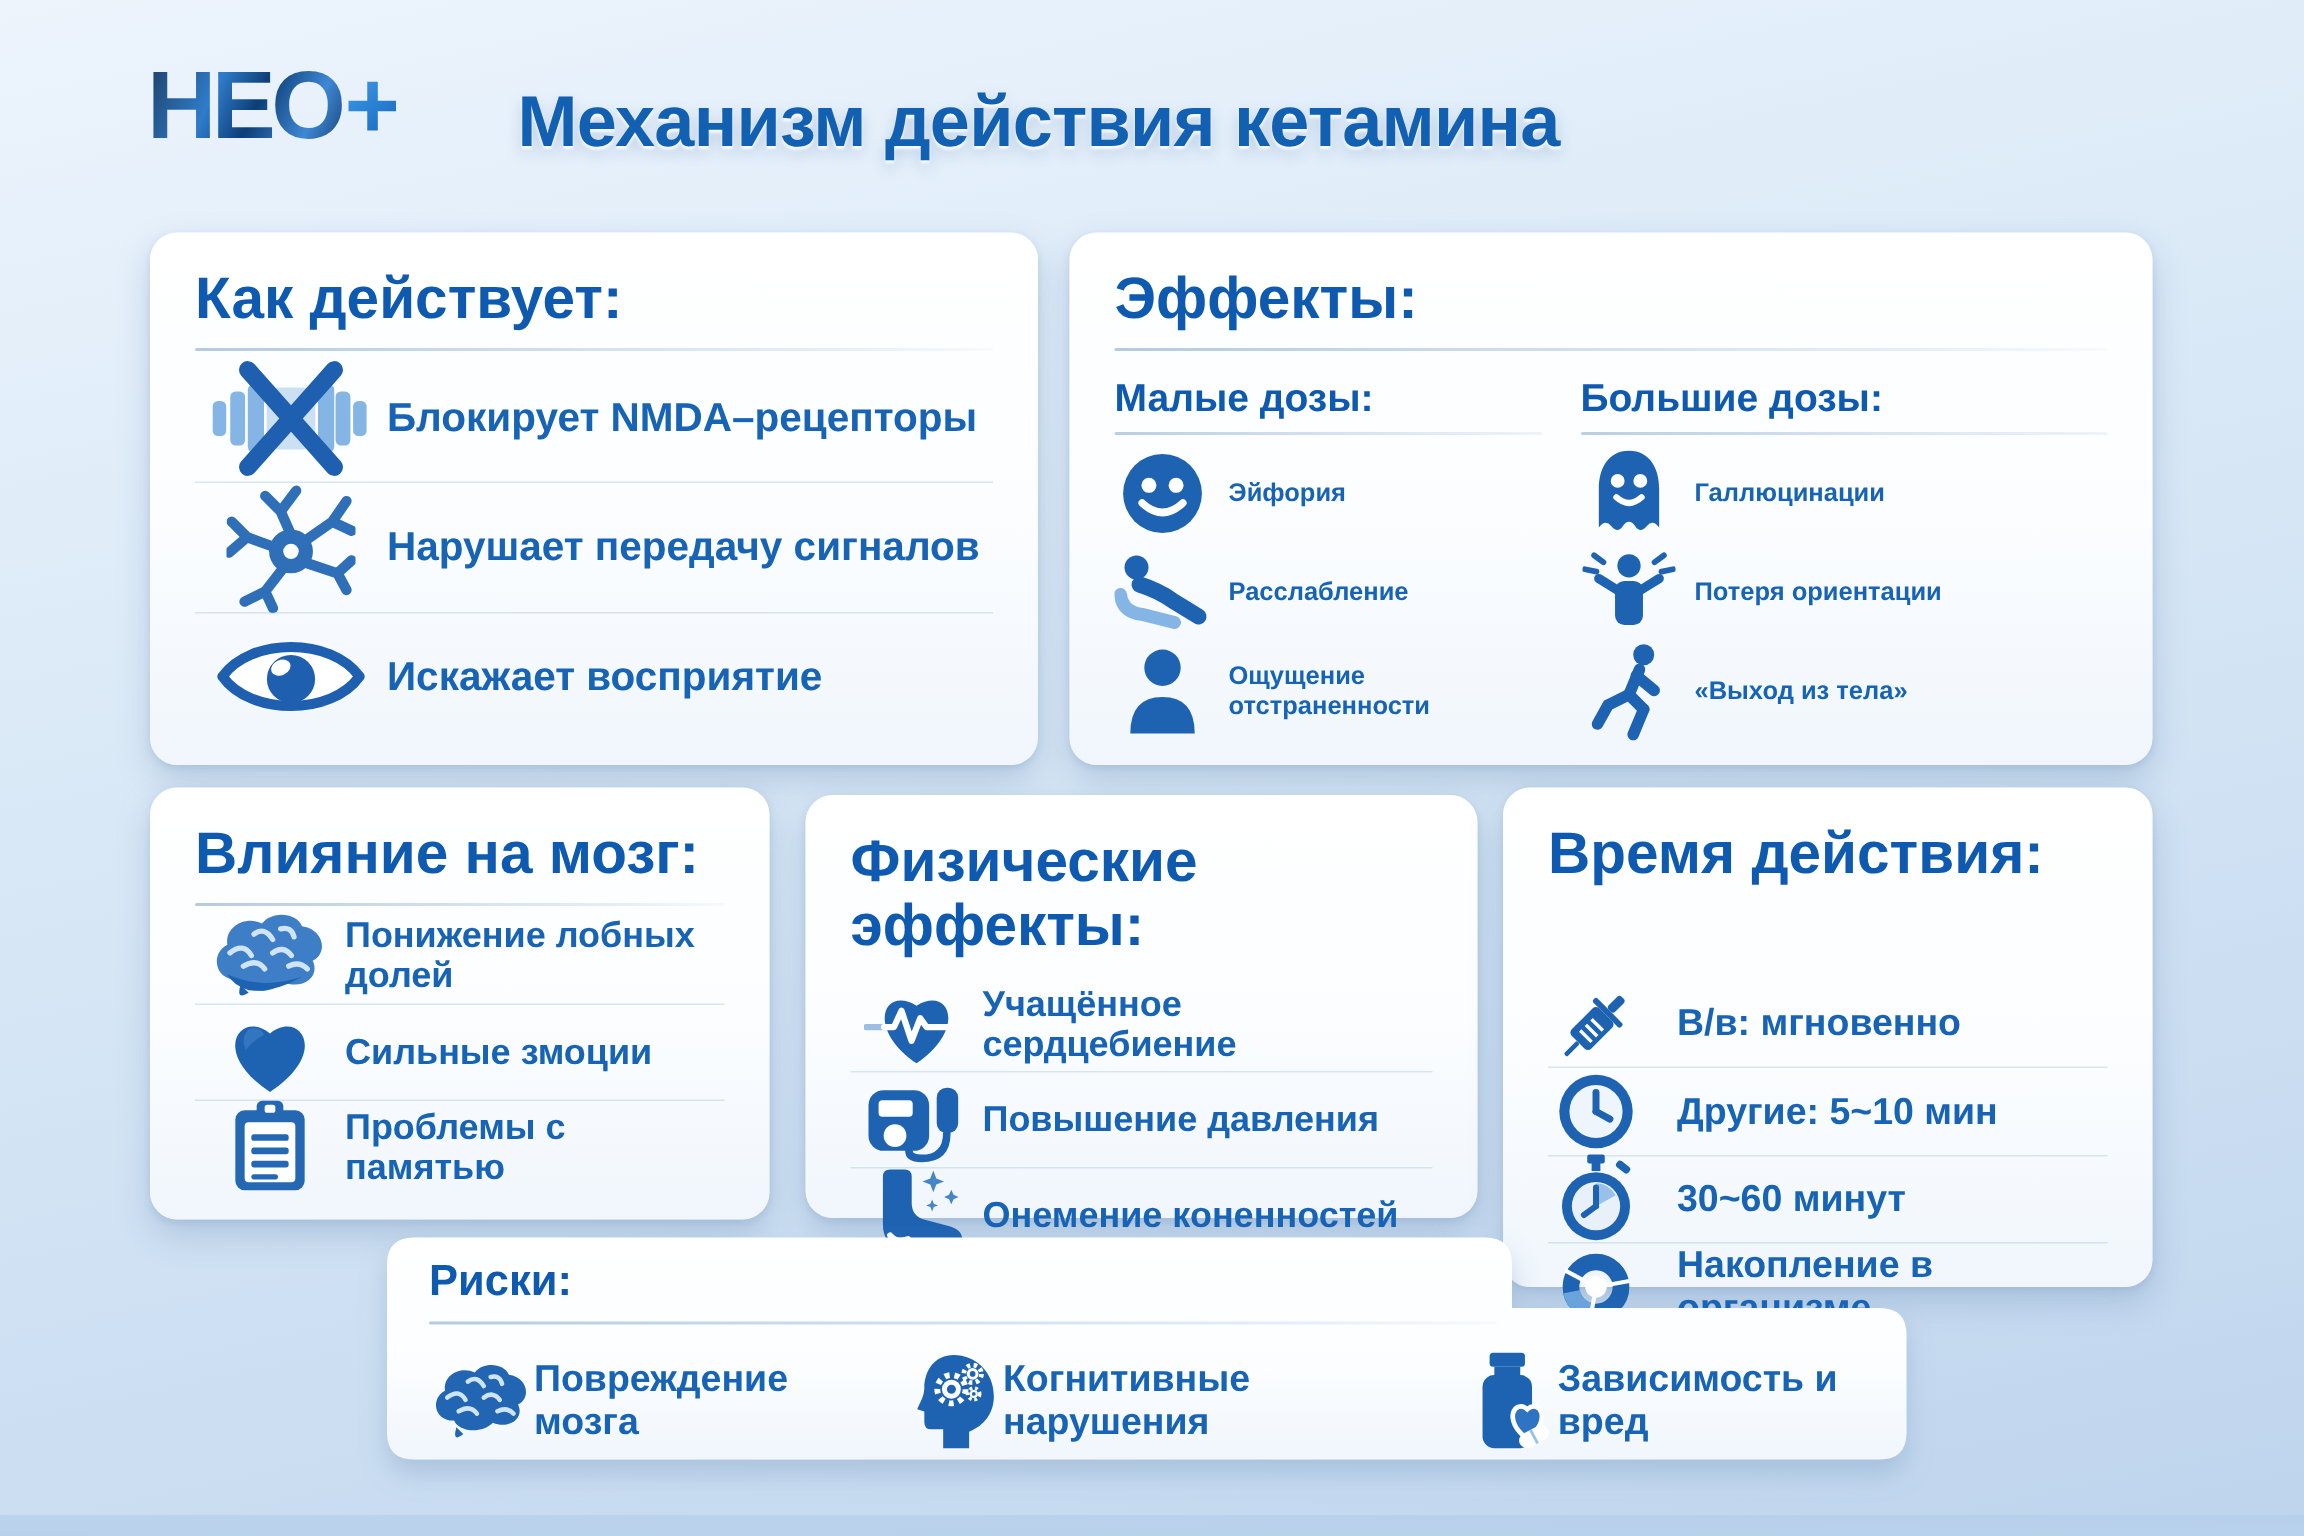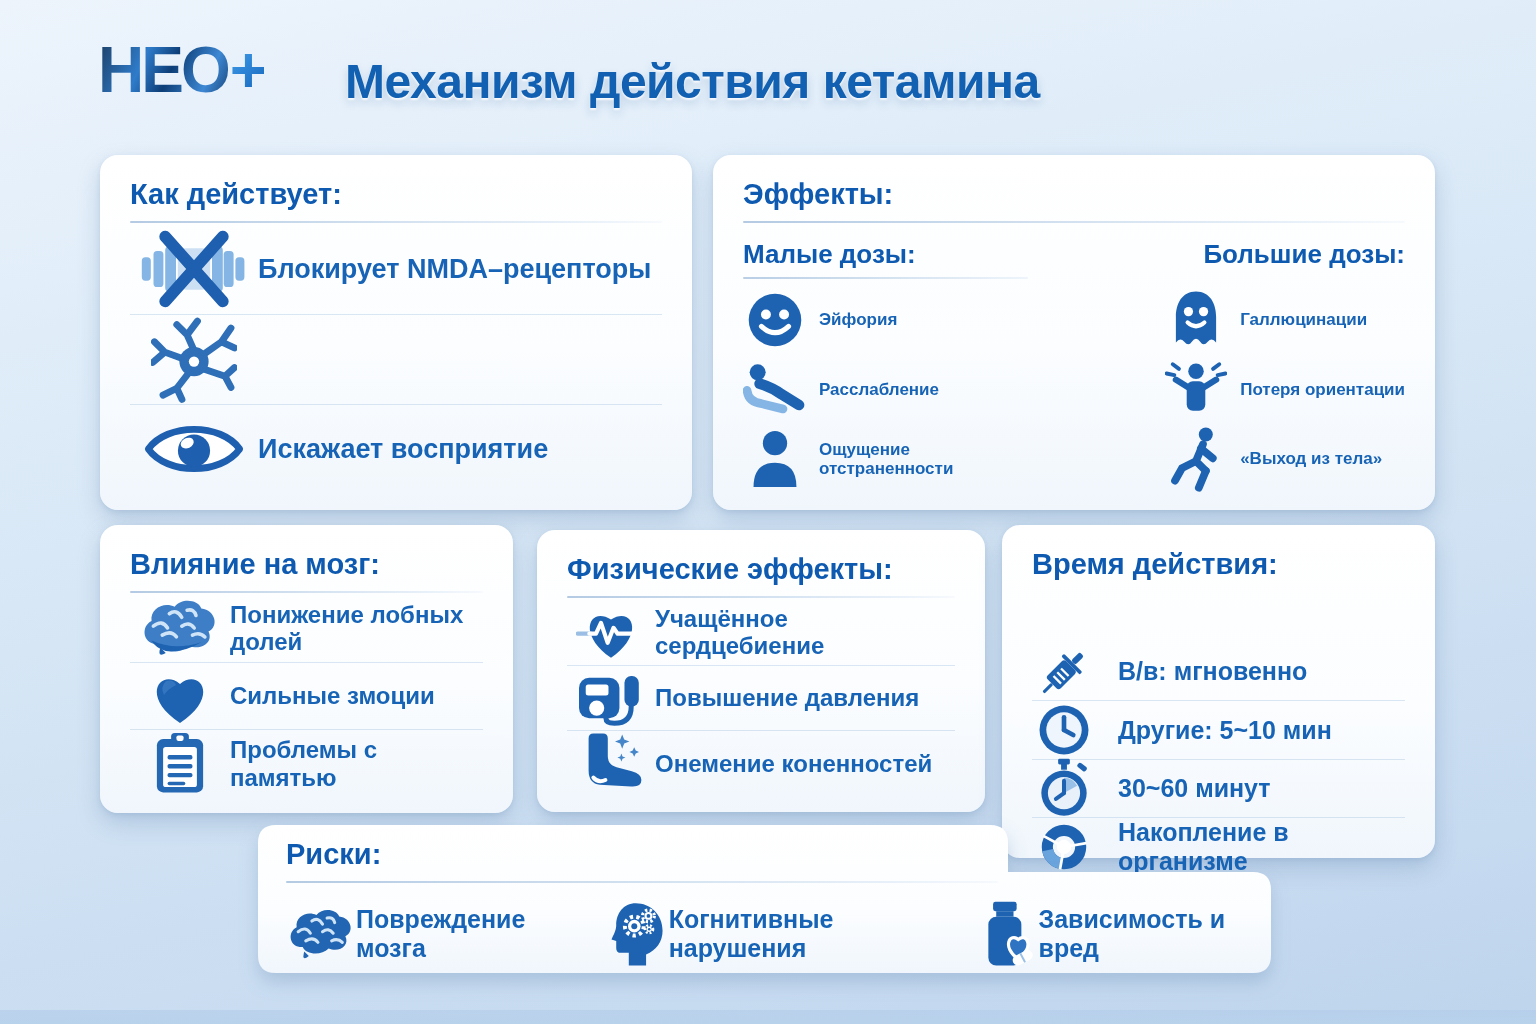--- a/index.html
+++ b/index.html
@@ -13,37 +13,37 @@
   .logo .neo{background:linear-gradient(115deg,#1b3a5c 0%,#2f7ccb 35%,#0d3e77 55%,#3e88d4 80%,#123c6e 100%);
     -webkit-background-clip:text;background-clip:text;color:transparent;}
   .logo .plus{background:linear-gradient(135deg,#55a7ec 0%,#2e86d8 45%,#0f5cb0 100%);
     -webkit-background-clip:text;background-clip:text;color:transparent;margin-left:2px;}
   .page-title{position:absolute;left:345px;top:54px;font-size:48px;font-weight:800;color:#1160b2;
     letter-spacing:-.5px;text-shadow:0 2px 2px rgba(255,255,255,.85),0 5px 10px rgba(40,90,150,.22);}
   
   .card{position:absolute;background:linear-gradient(180deg,#ffffff 0%,#fbfdff 55%,#f0f6fc 100%);
     border-radius:18px;box-shadow:0 10px 22px rgba(105,140,180,.32),0 2px 5px rgba(105,140,180,.18);
     box-sizing:border-box;padding:24px 30px 16px;display:flex;flex-direction:column;}
-  .card-title{font-size:29px;font-weight:800;color:#0e5ab0;line-height:1.1;}
+  .card-title{font-size:39px;font-weight:800;color:#0e5ab0;line-height:1.1;}
   .hline{height:2px;margin-top:10px;border-radius:2px;
     background:linear-gradient(90deg,rgba(140,175,212,.65),rgba(170,200,232,.25) 85%,rgba(170,200,232,.08));}
   .rows{display:flex;flex-direction:column;flex:1;margin-top:2px;}
   .row{display:flex;align-items:center;flex:1;min-height:0;}
   .row + .row{border-top:1.5px solid rgba(160,192,224,.38);}
   .row-icon{flex:0 0 auto;display:flex;align-items:center;justify-content:center;}
   .label{font-weight:700;color:#1763b5;line-height:1.15;}
   
   #card-how{left:100px;top:155px;width:592px;height:355px;}
   #card-how .row-icon{width:128px;}
   #card-how .label{font-size:27px;}
   #card-effects{left:713px;top:155px;width:722px;height:355px;}
   #card-effects .cols{display:flex;flex:1;gap:26px;margin-top:16px;}
   #card-effects .col{display:flex;flex-direction:column;}
   #card-effects .col1{flex:0 0 43%;}
-  #card-effects .col2{flex:1;align-items:flex-end;}
+  #card-effects .col2{flex:1;}
   .sub-title{font-size:26px;font-weight:800;color:#0e5ab0;}
   .sub-hline{height:2px;margin-top:7px;margin-bottom:4px;border-radius:2px;
     background:linear-gradient(90deg,rgba(140,175,212,.6),rgba(170,200,232,.18));}
   #card-effects .row{border:none;}
   #card-effects .row-icon{width:64px;margin-right:12px;}
   #card-effects .label{font-size:17px;}
   #card-brain{left:100px;top:525px;width:413px;height:288px;}
   #card-brain .row-icon{width:100px;}
   #card-brain .label{font-size:24px;}
   #card-physical{left:537px;top:530px;width:448px;height:282px;justify-content:space-between;}
@@ -105,20 +105,21 @@
               <path d="M50,40 L42,22 M42,22 L30,10 M42,22 L54,6"></path>
               <path d="M38,50 L16,42 M16,42 L4,30 M16,42 L2,54"></path>
               <path d="M44,66 L30,84 M30,84 L14,92 M30,84 L36,97"></path>
               <path d="M62,44 L82,30 M82,30 L93,14 M82,30 L97,37"></path>
               <path d="M62,62 L86,70 M86,70 L97,60 M86,70 L93,83"></path>
             </g>
             <circle cx="50" cy="53" r="17" fill="#2e6fb7"></circle>
             <circle cx="50" cy="53" r="6" fill="#ffffff"></circle>
           </svg>
         </span>
+        <span class="label">Нарушает передачу сигналов</span>
       </div>
       <div class="row">
         <span class="row-icon">
           <svg width="102" height="66" viewBox="0 0 120 78">
             <path d="M6,39 C28,8 92,8 114,39 C92,70 28,70 6,39 Z" fill="#ffffff" stroke="#1e5fb0" stroke-width="8" stroke-linejoin="round"></path>
             <circle cx="60" cy="41" r="19" fill="#1e5fb0"></circle>
             <ellipse cx="52" cy="32" rx="8" ry="6" fill="#ffffff" transform="rotate(-25 52 32)"></ellipse>
           </svg>
         </span>
         <span class="label">Искажает восприятие</span>

